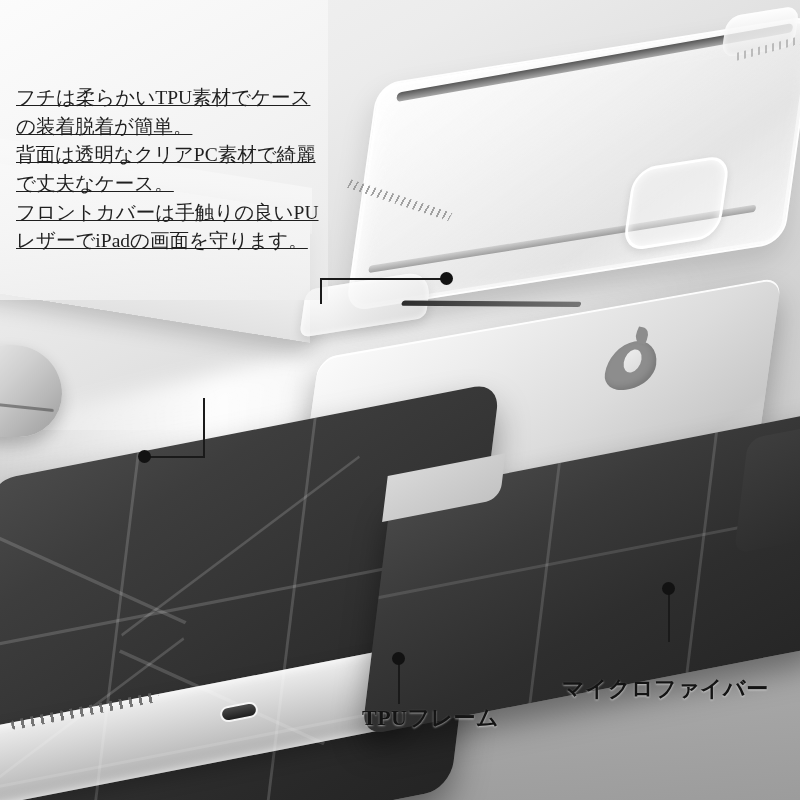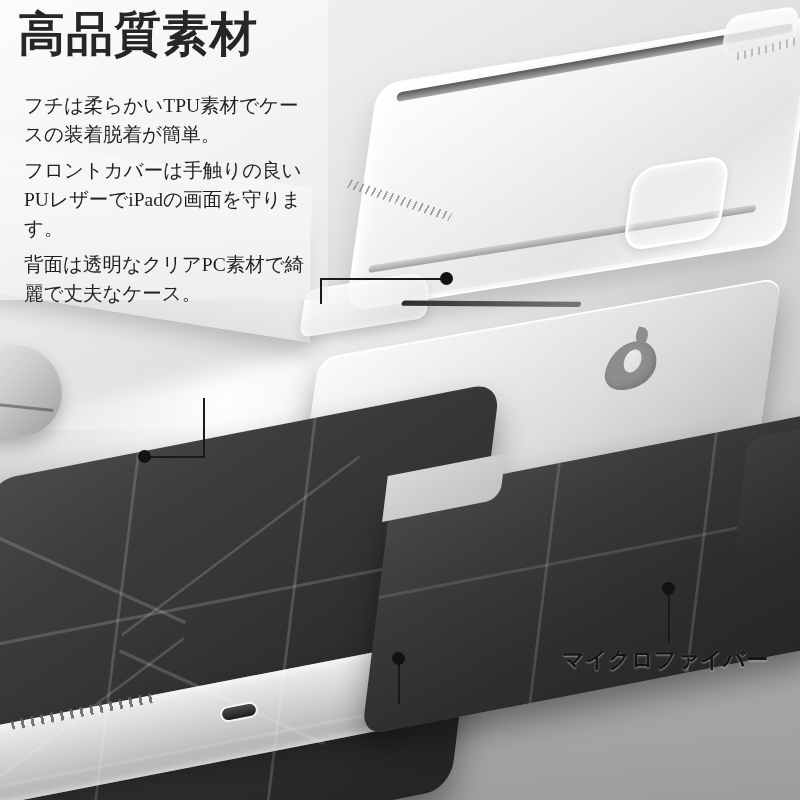--- a/index.html
+++ b/index.html
@@ -257,21 +257,21 @@
     position:absolute;left:18px;top:10px;
     font-size:47px;line-height:1.04;font-weight:700;color:#262626;
     letter-spacing:1px;
     font-family:"Liberation Serif","DejaVu Serif",serif;
   }
   .bodytext{
     position:absolute;left:16px;top:84px;width:306px;
     font-size:19.5px;line-height:1.47;color:#1f1f1f;
     font-family:"Liberation Serif","DejaVu Serif",serif;
   }
-  .bodytext p{margin:8px;}
+  .bodytext p{margin:0;text-decoration:underline;}
 
   
   .label{
     position:absolute;color:#141414;
     font-size:22px;font-weight:700;letter-spacing:.5px;
     white-space:nowrap;
     font-family:"Liberation Serif","DejaVu Serif",serif;
     text-shadow:0 1px 2px rgba(255,255,255,.55);
   }
   .lead{position:absolute;background:#1a1a1a;}
@@ -288,21 +288,21 @@
   .lead-pu-v{left:203px;top:398px;width:2px;height:60px;}
   .lead-pu-h{left:145px;top:456px;width:60px;height:2px;}
   .dot-pu{left:138px;top:450px;}
 
   
   .lbl-tpu{left:362px;top:703px;}
   .lead-tpu{left:398px;top:662px;width:2px;height:42px;}
   .dot-tpu{left:392px;top:652px;}
 
   
-  .lbl-micro{left:562px;top:645px;}
+  .lbl-micro{left:562px;top:674px;}
   .lead-micro{left:668px;top:590px;width:2px;height:52px;}
   .dot-micro{left:662px;top:582px;}
 </style>
 </head>
 <body>
 
 <div id="stage">
 
   <div class="scene">
 
@@ -365,36 +365,36 @@
       <div class="micro-c1"></div>
       <div class="micro-c2"></div>
       <div class="micro-c3"></div>
       <div class="micro-notch"></div>
     </div>
 
     <div class="sh sliver"></div>
   </div>
 
   <div class="textpanel">
-    <div class="headline">高品質素材</div>
     <div class="bodytext">
       <p>フチは柔らかいTPU素材でケースの装着脱着が簡単。</p>
+      <p>背面は透明なクリアPC素材で綺麗で丈夫なケース。</p>
       <p>フロントカバーは手触りの良いPUレザーでiPadの画面を守ります。</p>
-      <p>背面は透明なクリアPC素材で綺麗で丈夫なケース。</p>
     </div>
   </div>
 
   <div class="lead lead-pc-v"></div>
   <div class="lead lead-pc-h"></div>
   <div class="dot dot-pc"></div>
 
   <div class="lead lead-pu-v"></div>
   <div class="lead lead-pu-h"></div>
   <div class="dot dot-pu"></div>
 
   <div class="lead lead-tpu"></div>
   <div class="dot dot-tpu"></div>
+  <div class="label lbl-tpu">TPUフレーム</div>
 
   <div class="lead lead-micro"></div>
   <div class="dot dot-micro"></div>
   <div class="label lbl-micro">マイクロファイバー</div>
 
 </div>
 
 </body></html>

